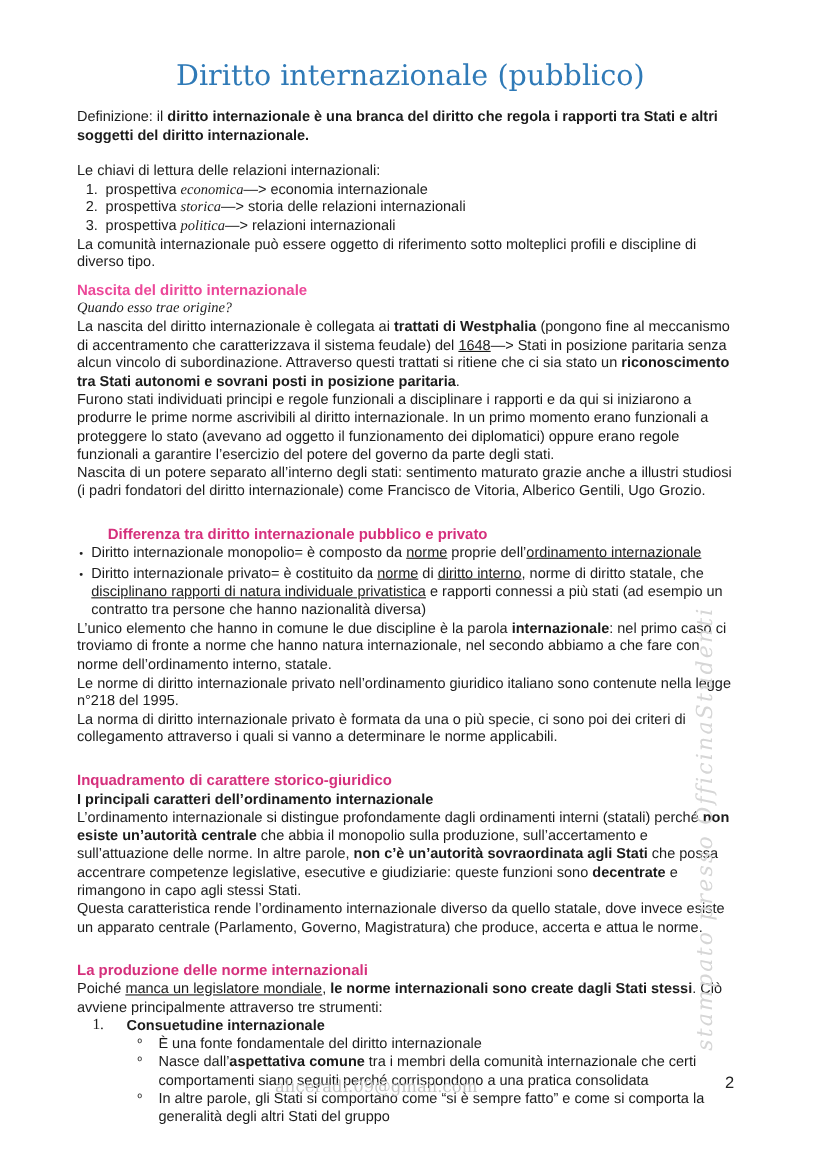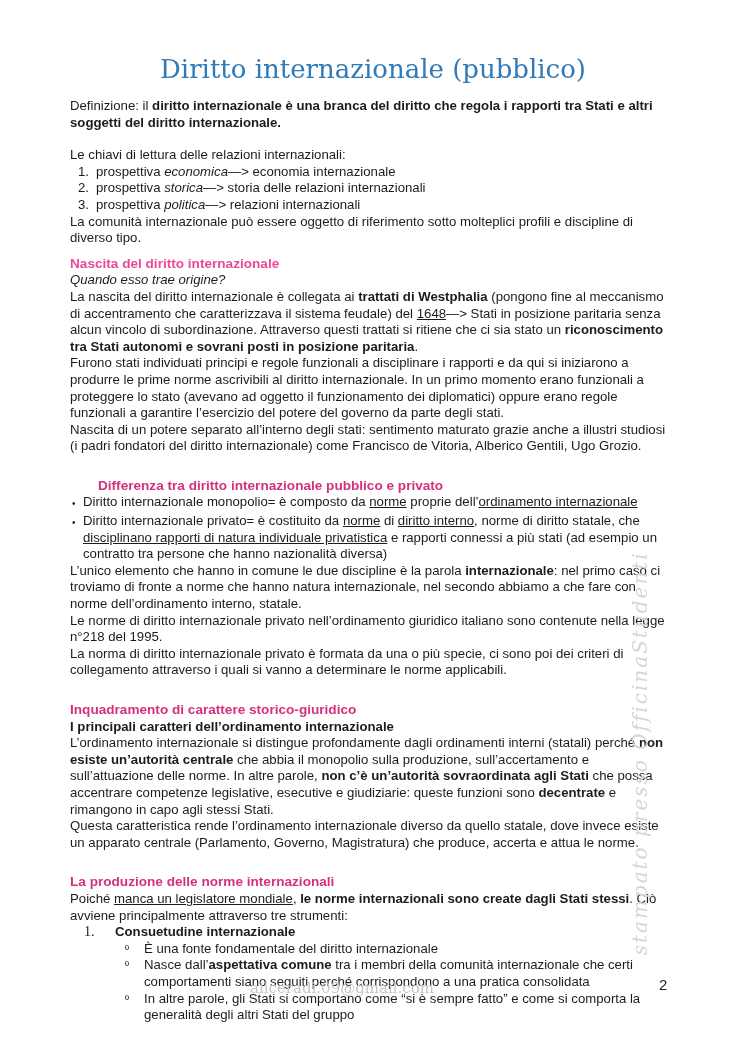--- a/index.html
+++ b/index.html
@@ -7,21 +7,21 @@
        font-family:"Liberation Sans",sans-serif;font-size:13.2px;line-height:16.6px;color:#1c1c1c;}
   .content{position:absolute;left:70px;top:52px;width:606px;}
   .title{font-family:"DejaVu Serif",serif;font-weight:400;font-size:26px;line-height:34px;
          text-align:center;margin:0 0 12px 0;}
   .p{margin:0;}
   .gap{margin-top:16px;}
   .h{font-weight:700;font-size:13.6px;margin:0;}
   .h.sm{margin-top:9px;}
   .h.lg{margin-top:23px;}
   .b{font-weight:700;}
-  .i{font-style:italic;}
+  .i{font-style:italic;font-family:Liberation Serif, serif;}
   .u{text-decoration:underline;}
   .li{display:flex;}
   .ol .num{flex:0 0 18px;margin-left:8px;}
   .ul .dot{flex:0 0 11px;margin-left:2px;font-size:10px;padding-top:2px;}
   .txt{flex:1;}
   .ohead{display:flex;}
   .onum{flex:0 0 31px;margin-left:14px;font-family:"Liberation Serif",serif;font-size:14px;}
   .olabel{flex:1;}
   .sub{display:flex;}
   .sub .mark{flex:0 0 19px;margin-left:55px;font-size:11px;}

